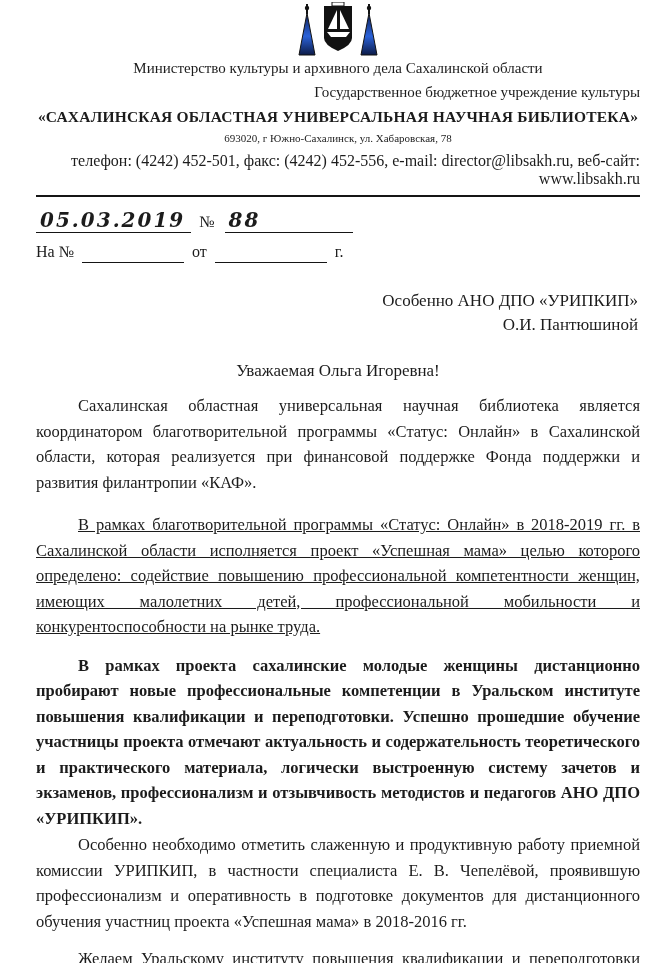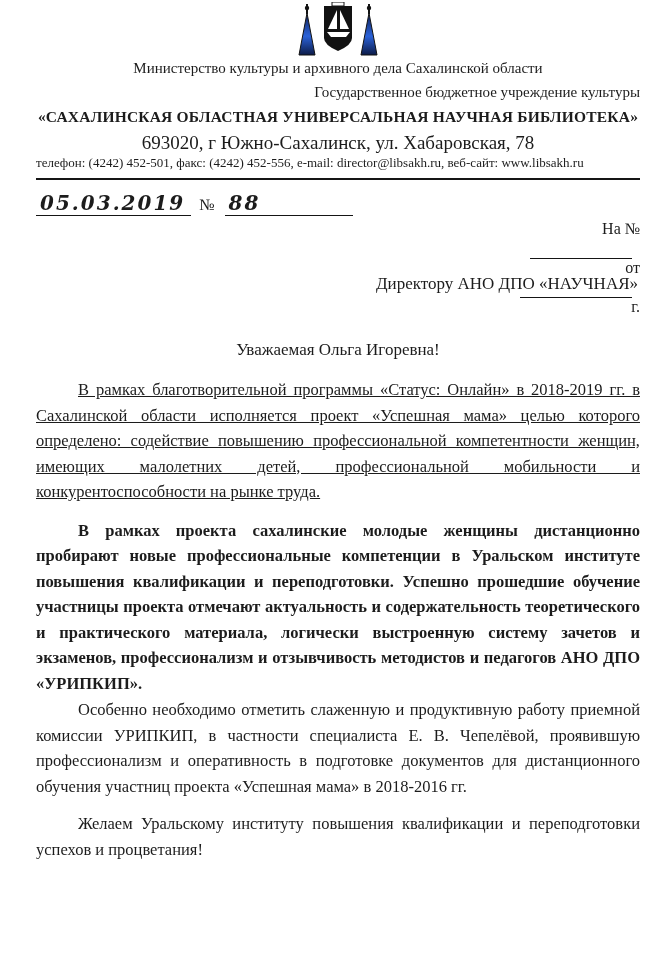--- a/index.html
+++ b/index.html
@@ -8,45 +8,45 @@
     font-family:"Liberation Serif", serif;color:#1c1c1c;
     position:relative;overflow:hidden;
   }
   .page{padding:0 28px 0 36px;}
 
   
   .emblem-wrap{text-align:center;padding-top:2px;height:54px;}
   .h-ministry{text-align:center;font-size:15px;margin-top:4px;}
   .h-orgtype{text-align:right;font-size:15px;font-weight:normal;margin-top:7px;}
   .h-orgname{text-align:center;font-size:15.5px;font-weight:bold;margin-top:7px;letter-spacing:.2px;}
-  .h-addr{text-align:center;font-size:19px;margin-top:6px;}
-  .h-contacts{text-align:left;font-size:13px;margin-top:1px;}
+  .h-addr{text-align:center;font-size:11px;margin-top:6px;}
+  .h-contacts{text-align:right;font-size:16px;margin-top:8px;}
   .rule{border:none;border-top:2px solid #151515;margin:7px 0 0 0;}
 
   
   .ref{margin-top:6px;font-size:16px;}
   .ref-line1{display:flex;align-items:flex-end;height:30px;}
-  .ref-line2{display:flex;align-items:flex-end;height:26px;margin-top:4px;flex-direction:column;}
+  .ref-line2{display:flex;align-items:flex-end;height:26px;margin-top:4px;}
   .hw{
     font-family:"DejaVu Serif", serif;font-style:italic;font-weight:bold;
     font-size:20px;letter-spacing:2px;transform:skewX(-6deg);
     padding:0 6px 0 4px;white-space:nowrap;
   }
   .u{border-bottom:1.6px solid #151515;display:inline-block;}
   .u-date{min-width:138px;text-align:left;}
   .u-num{min-width:128px;text-align:left;margin-left:10px;}
   .u-blank1{width:102px;margin:0 8px;}
   .u-blank2{width:112px;margin:0 8px;}
   .ref-label{white-space:nowrap;padding-bottom:2px;}
 
   
   .addressee{margin-top:26px;text-align:right;font-size:17px;line-height:24px;padding-right:2px;}
 
   
-  .salutation{text-align:center;font-size:17px;margin-top:44px;}
+  .salutation{text-align:center;font-size:17px;margin-top:24px;}
   .body-text{margin-top:12px;}
   .body-text p{
     font-size:16.5px;line-height:25.5px;text-align:justify;
     text-indent:42px;margin:0;
   }
   .p-gap-lg{margin-top:17px !important;text-decoration:underline;}
   .p-gap-md{margin-top:13px !important;font-weight:bold;}
   .p-gap-sm{margin-top:1px !important;}
   .p-gap-end{margin-top:12px !important;}
 </style>
@@ -104,25 +104,27 @@
     <div class="ref-line2">
       <span class="ref-label">На №</span>
       <span class="u u-blank1">&nbsp;</span>
       <span class="ref-label">от</span>
       <span class="u u-blank2">&nbsp;</span>
       <span class="ref-label">г.</span>
     </div>
   </div>
 
   <div class="addressee">
-    <div>Директору АНО ДПО «НАУЧНАЯ»</div>
+    <div>Особенно АНО ДПО «УРИПКИП»</div>
+    <div>О.И. Пантюшиной</div>
   </div>
 
   <div class="salutation">Уважаемая Ольга Игоревна!</div>
 
   <div class="body-text">
+    <p class="p-gap-sm">Сахалинская областная универсальная научная библиотека является координатором благотворительной программы «Статус: Онлайн» в Сахалинской области, которая реализуется при финансовой поддержке Фонда поддержки и развития филантропии «КАФ».</p>
     <p class="p-gap-lg">В рамках благотворительной программы «Статус: Онлайн» в 2018-2019 гг. в Сахалинской области исполняется проект «Успешная мама» целью которого определено: содействие повышению профессиональной компетентности женщин, имеющих малолетних детей, профессиональной мобильности и конкурентоспособности на рынке труда.</p>
     <p class="p-gap-md">В рамках проекта сахалинские молодые женщины дистанционно пробирают новые профессиональные компетенции в Уральском институте повышения квалификации и переподготовки. Успешно прошедшие обучение участницы проекта отмечают актуальность и содержательность теоретического и практического материала, логически выстроенную систему зачетов и экзаменов, профессионализм и отзывчивость методистов и педагогов АНО ДПО «УРИПКИП».</p>
     <p class="p-gap-sm">Особенно необходимо отметить слаженную и продуктивную работу приемной комиссии УРИПКИП, в частности специалиста Е. В. Чепелёвой, проявившую профессионализм и оперативность в подготовке документов для дистанционного обучения участниц проекта «Успешная мама» в 2018-2016 гг.</p>
     <p class="p-gap-end">Желаем Уральскому институту повышения квалификации и переподготовки успехов и процветания!</p>
   </div>
 
 </div>
 
 </body></html>

